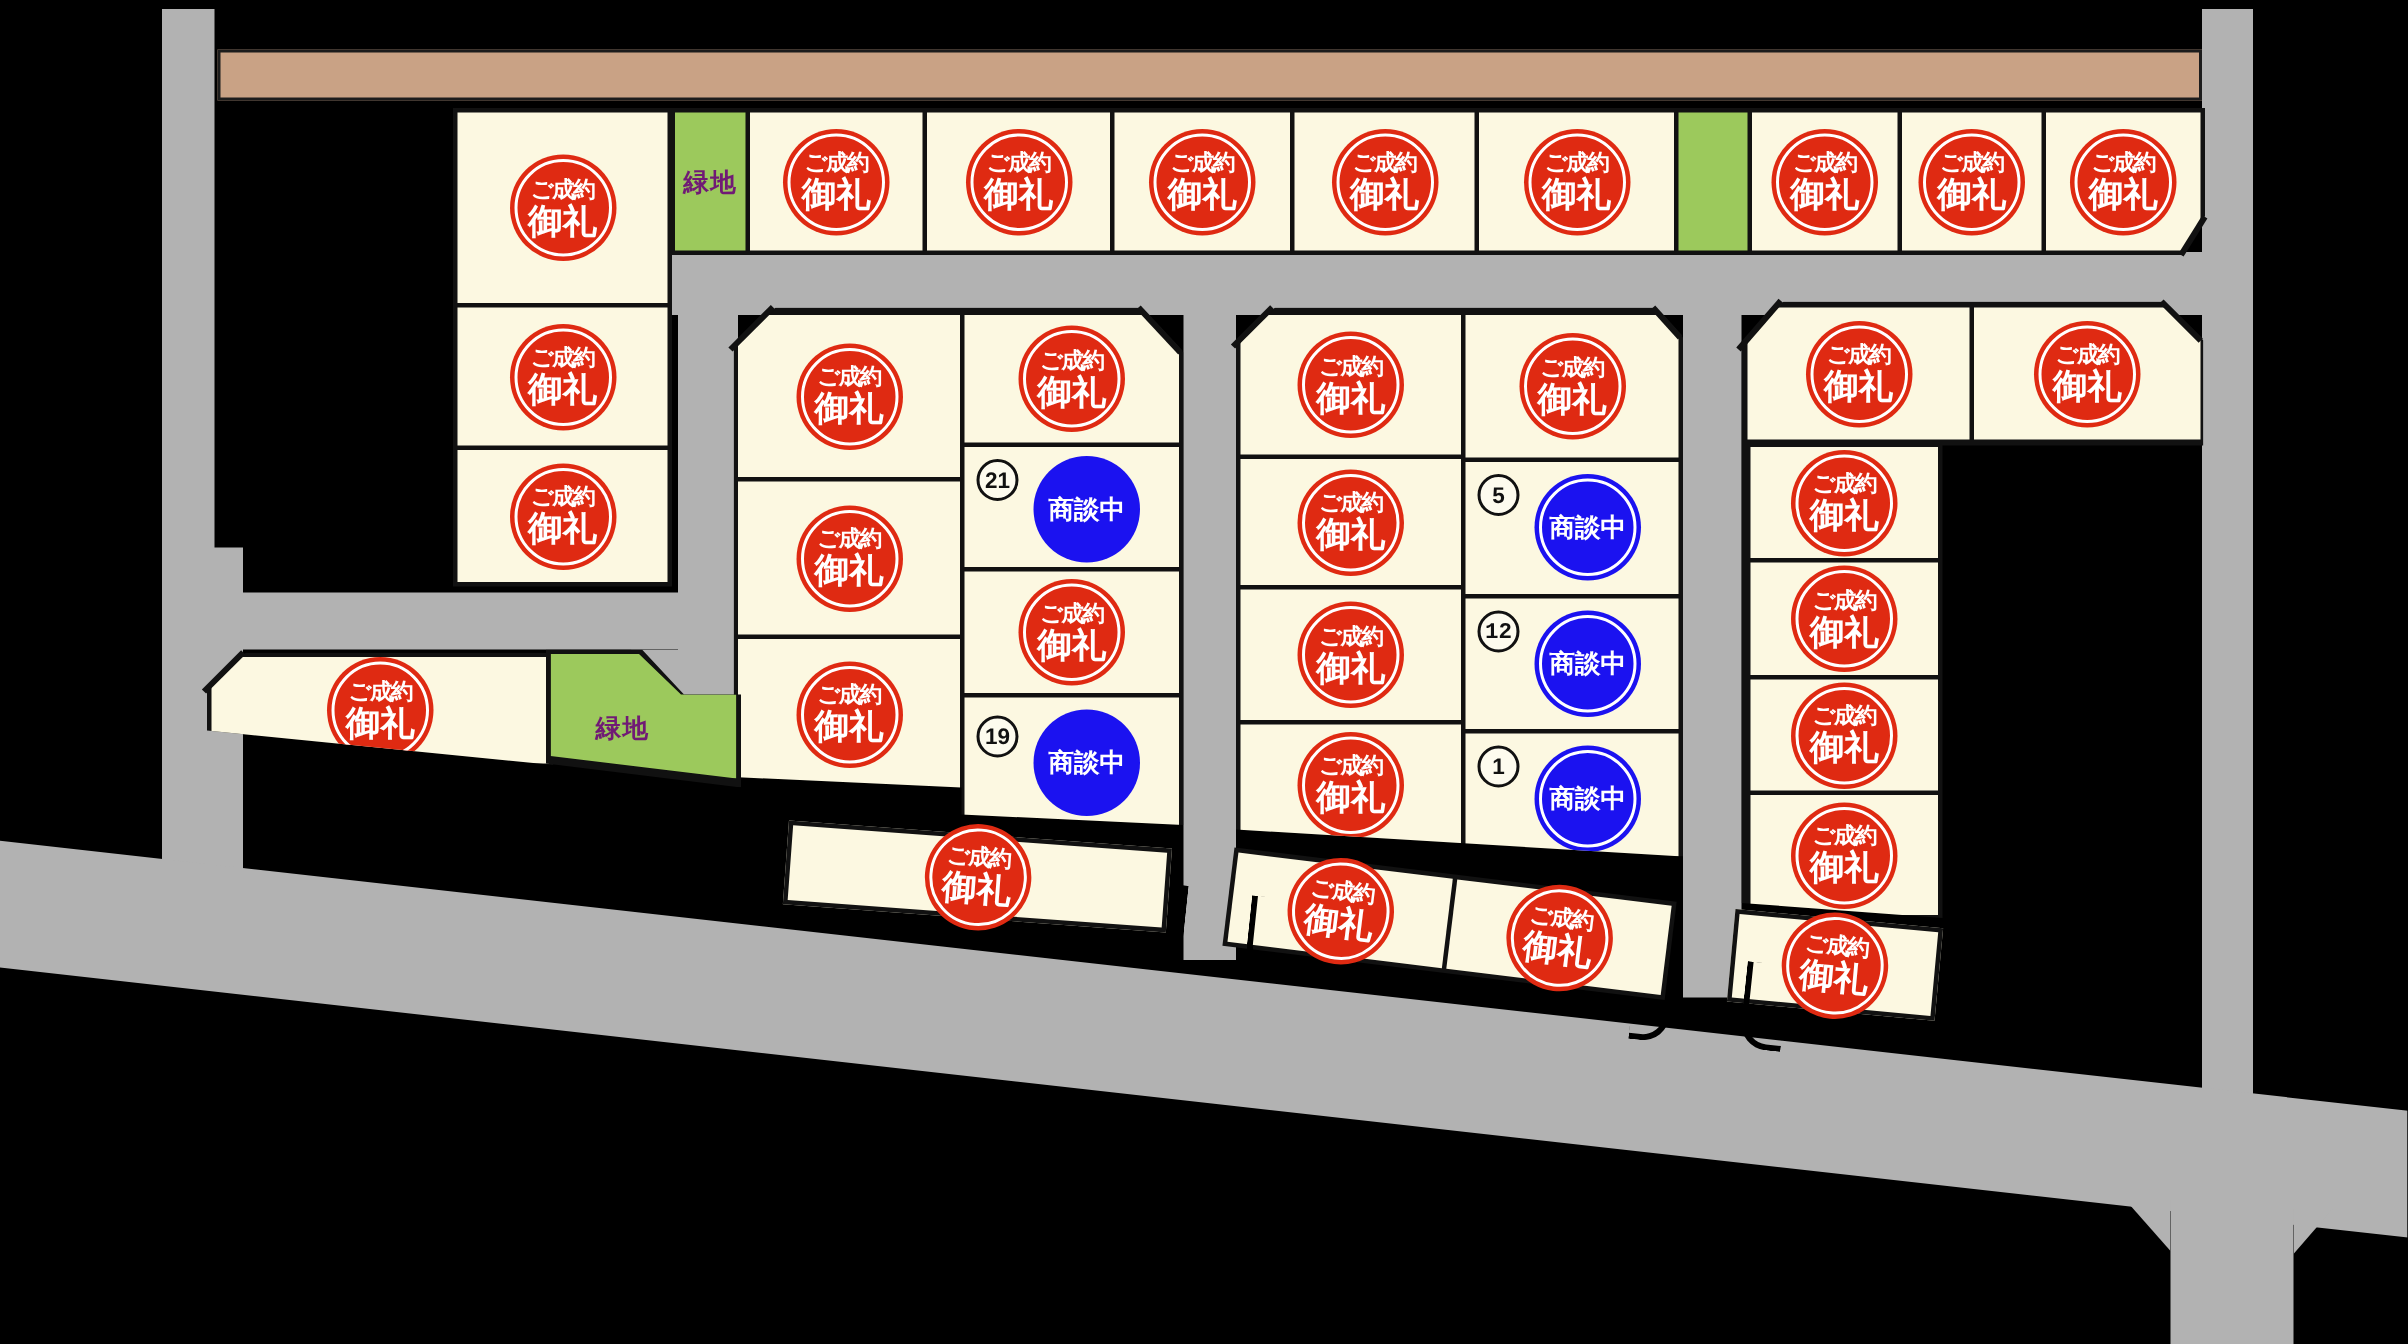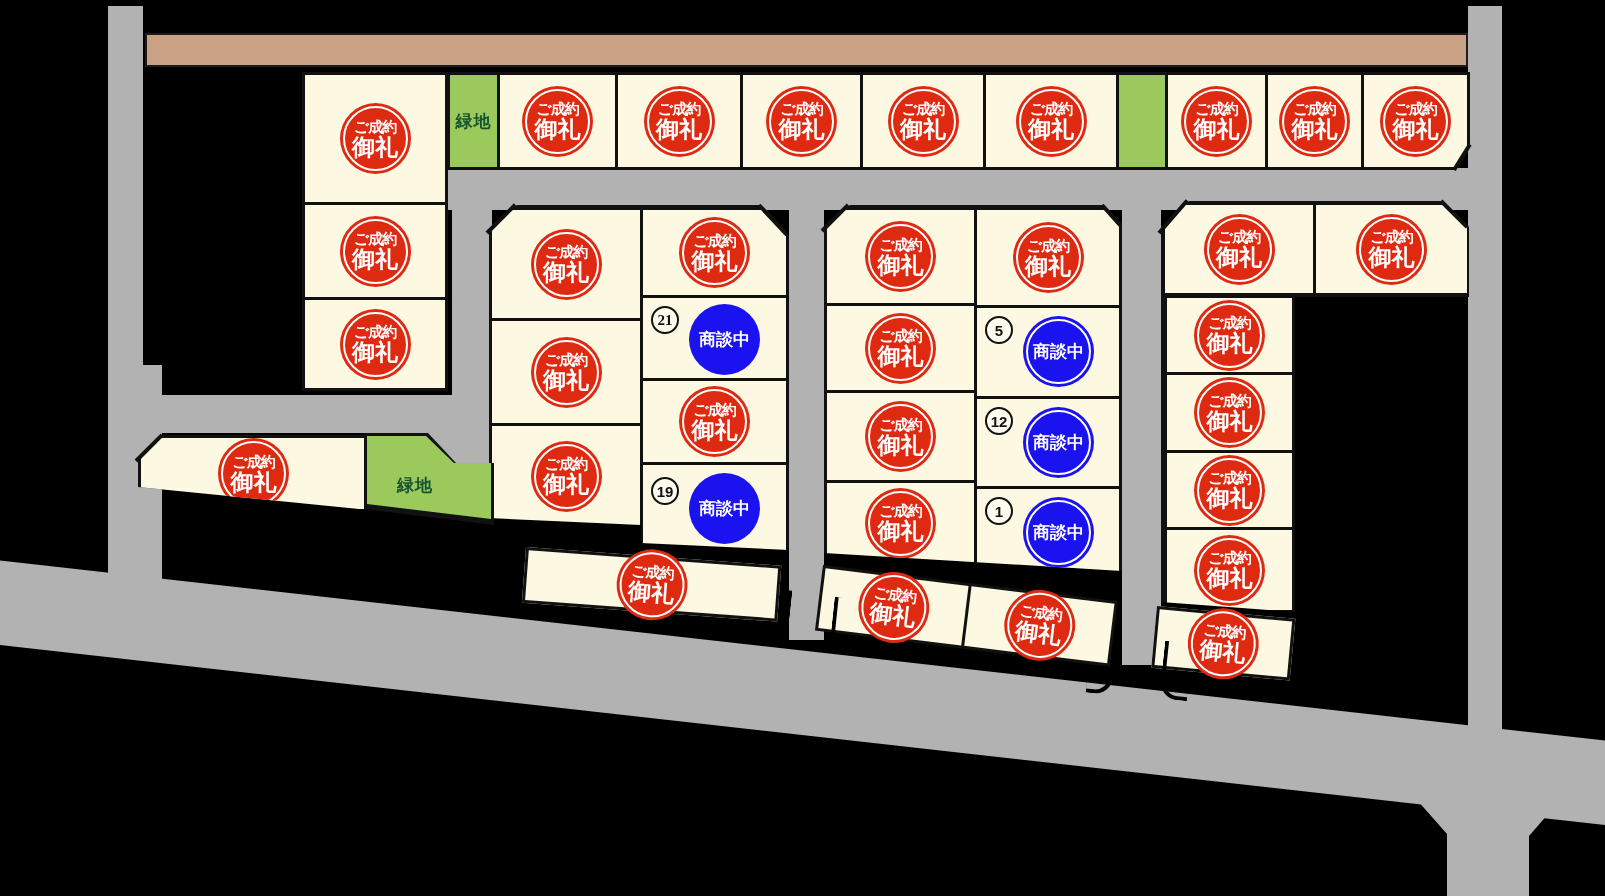--- a/index.html
+++ b/index.html
@@ -20,21 +20,21 @@
   
   .badge{position:absolute;width:71px;height:71px;border-radius:50%;background:#1b12f0;color:#fff;
          display:flex;align-items:center;justify-content:center;font-size:17px;font-weight:700;
          white-space:nowrap;z-index:3;}
   .badge.ring:after{content:"";position:absolute;inset:3px;border:2px solid #fff;border-radius:50%;}
   
   .numchip{position:absolute;width:24px;height:24px;border-radius:50%;background:#fdfbee;color:#111;
            border:2.5px solid #111;display:flex;align-items:center;justify-content:center;
            font-size:15px;font-weight:700;z-index:4;}
   .green{position:absolute;background:#9cc95c;display:flex;align-items:center;justify-content:center;}
-  .green span{font-size:17px;font-weight:700;color:#14532d;letter-spacing:1px;}
+  .green span{font-size:17px;font-weight:700;color:#701a75;letter-spacing:1px;}
   .cut{position:absolute;height:4px;background:#111;transform-origin:left center;z-index:5;}
   .hook{position:absolute;z-index:4;}
   .hook.l{border-left:4px solid #000;border-bottom:4px solid #000;border-bottom-left-radius:18px;}
   .hook.r{border-right:4px solid #000;border-bottom:4px solid #000;border-bottom-right-radius:18px;}
   .tri{position:absolute;background:#b2b2b2;}
 </style>
 </head>
 <body>
 
 <div id="canvas">
@@ -150,21 +150,21 @@
           <b>御礼</b>
         </div>
     </div>
     <div class="lot" style="left:154px;top:5px;width:143px;height:85px;">
       <div class="stamp">
           <i>ご成約</i>
           <b>御礼</b>
         </div>
     </div>
     <div class="lot" style="left:154px;top:93px;width:143px;height:80px;">
-      <div class="numchip" style="left:8px;top:8px;font-family:Liberation Serif, serif;">
+      <div class="numchip" style="left:8px;top:8px;">
           <span>21</span>
         </div>
       <div class="badge" style="left:46px;top:6px;">
           <span>商談中</span>
         </div>
     </div>
     <div class="lot" style="left:154px;top:176px;width:143px;height:81px;">
       <div class="stamp">
           <i>ご成約</i>
           <b>御礼</b>
@@ -213,21 +213,21 @@
     </div>
     <div class="lot" style="left:153px;top:103px;width:142px;height:88px;">
       <div class="numchip" style="left:8px;top:8px;">
           <span>5</span>
         </div>
       <div class="badge ring" style="left:46px;top:8px;">
           <span>商談中</span>
         </div>
     </div>
     <div class="lot" style="left:153px;top:194px;width:142px;height:87px;">
-      <div class="numchip" style="left:8px;top:8px;">
+      <div class="numchip" style="left:8px;top:8px;font-family:Liberation Mono, monospace;">
           <span>12</span>
         </div>
       <div class="badge ring" style="left:46px;top:8px;">
           <span>商談中</span>
         </div>
     </div>
     <div class="lot" style="left:153px;top:284px;width:142px;height:86px;">
       <div class="numchip" style="left:8px;top:8px;">
           <span>1</span>
         </div>

